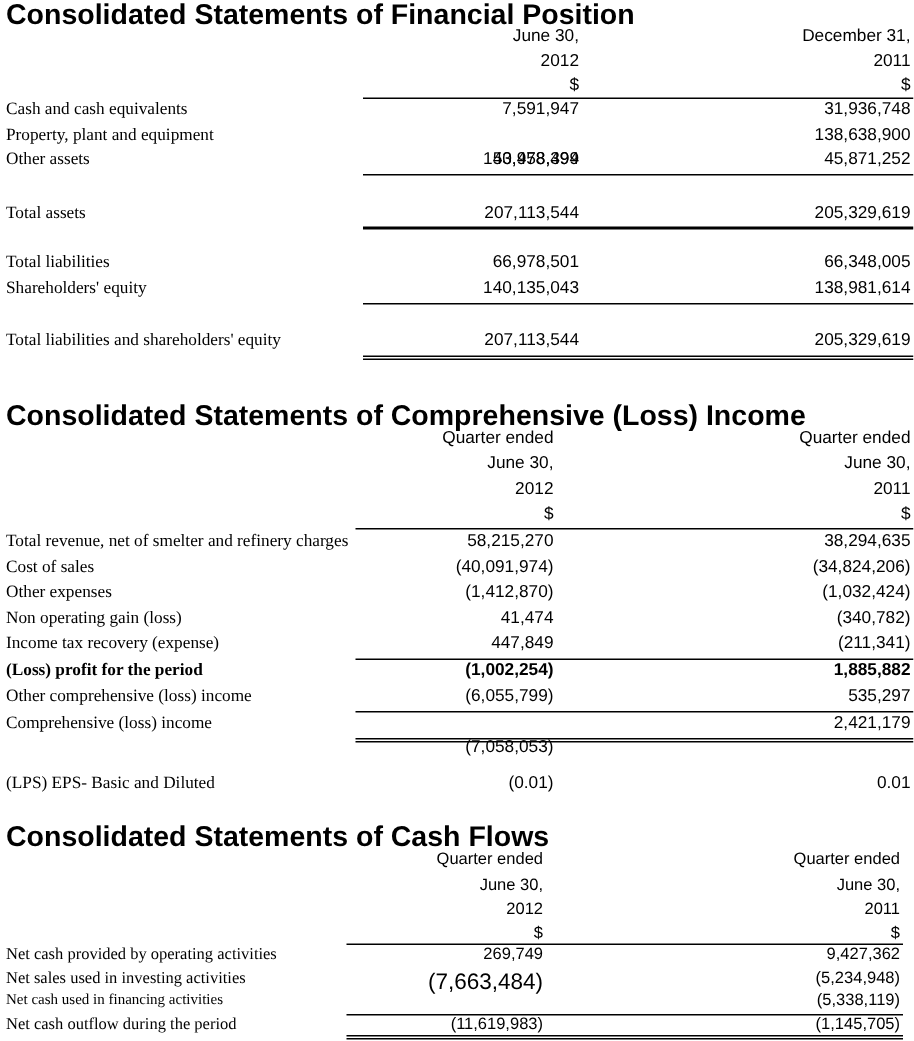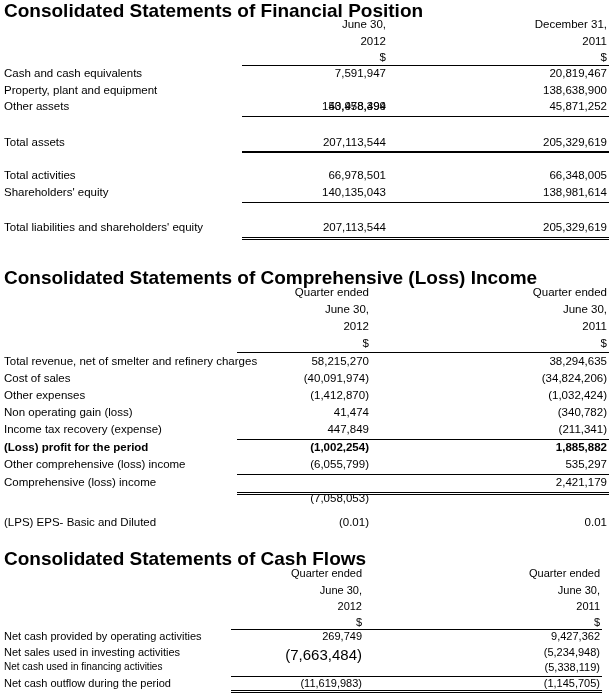--- a/index.html
+++ b/index.html
@@ -1,19 +1,19 @@
 <!DOCTYPE html>
 <html><head>
 <meta charset="utf-8">
 <style>
   html, body { margin:0; padding:0; background:#fff; }
   body { width:609px; height:694px; position:relative; overflow:hidden;
          font-family:"Liberation Sans", sans-serif; color:#000; font-size:11.5px; }
   .title { position:absolute; left:4px; font-weight:bold; font-size:19px; white-space:nowrap; }
-  .lbl { position:absolute; left:4px; white-space:nowrap; }
+  .lbl { position:absolute; left:4px; white-space:nowrap;font-family:Liberation Serif, serif; }
   .v { position:absolute; text-align:right; white-space:nowrap; }
   .c1a { right:223px; }   
   .c2a { right:2px; }
   .c1b { right:240px; }   
   .c2b { right:2px; }
   .c1c { right:247px; }   
   .c2c { right:9px; }
   .bold { font-weight:bold; }
   .line { position:absolute; height:0; border-top:1.5px solid #000; }
   .dline { position:absolute; height:1px; border-top:1px solid #000; border-bottom:1px solid #000; }
@@ -29,21 +29,21 @@
   <div class="v c2a" style="top:18px">December 31,</div>
   <div class="v c1a" style="top:35px">2012</div>
   <div class="v c2a" style="top:35px">2011</div>
   <div class="v c1a" style="top:51px">$</div>
   <div class="v c2a" style="top:51px">$</div>
   <div class="line" style="top:65px; left:242px; right:0px"></div>
 
   <div>
     <div class="lbl" style="top:67px">Cash and cash equivalents</div>
     <div class="v c1a" style="top:67px">7,591,947</div>
-    <div class="v c2a" style="top:67px">20,819,467</div>
+    <div class="v c2a" style="top:67px">31,936,748</div>
   </div>
   <div>
     <div class="lbl" style="top:84px">Property, plant and equipment</div>
     <div class="v c1a" style="top:100px">150,958,494</div>
     <div class="v c2a" style="top:84px">138,638,900</div>
   </div>
   <div>
     <div class="lbl" style="top:100px">Other assets</div>
     <div class="v c1a" style="top:100px">43,478,399</div>
     <div class="v c2a" style="top:100px">45,871,252</div>
@@ -51,21 +51,21 @@
   <div class="line" style="top:116px; left:242px; right:0px"></div>
 
   <div>
     <div class="lbl" style="top:136px">Total assets</div>
     <div class="v c1a" style="top:136px">207,113,544</div>
     <div class="v c2a" style="top:136px">205,329,619</div>
   </div>
   <div class="thick" style="top:151px; left:242px; right:0px"></div>
 
   <div>
-    <div class="lbl" style="top:169px">Total activities</div>
+    <div class="lbl" style="top:169px">Total liabilities</div>
     <div class="v c1a" style="top:169px">66,978,501</div>
     <div class="v c2a" style="top:169px">66,348,005</div>
   </div>
   <div>
     <div class="lbl" style="top:186px">Shareholders' equity</div>
     <div class="v c1a" style="top:186px">140,135,043</div>
     <div class="v c2a" style="top:186px">138,981,614</div>
   </div>
   <div class="line" style="top:202px; left:242px; right:0px"></div>
 

